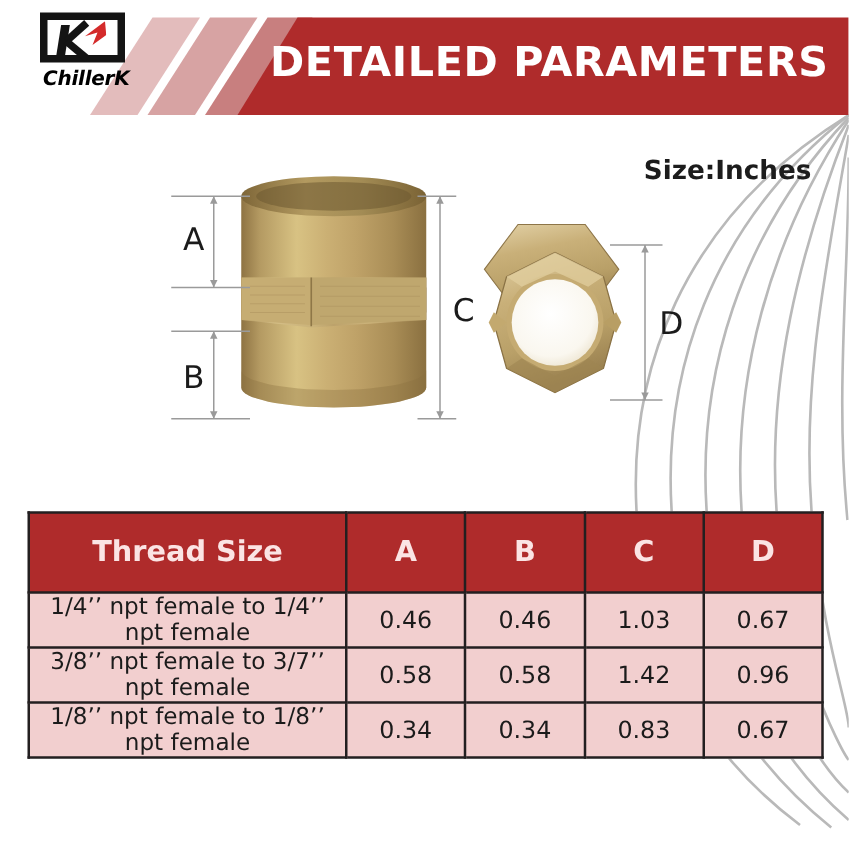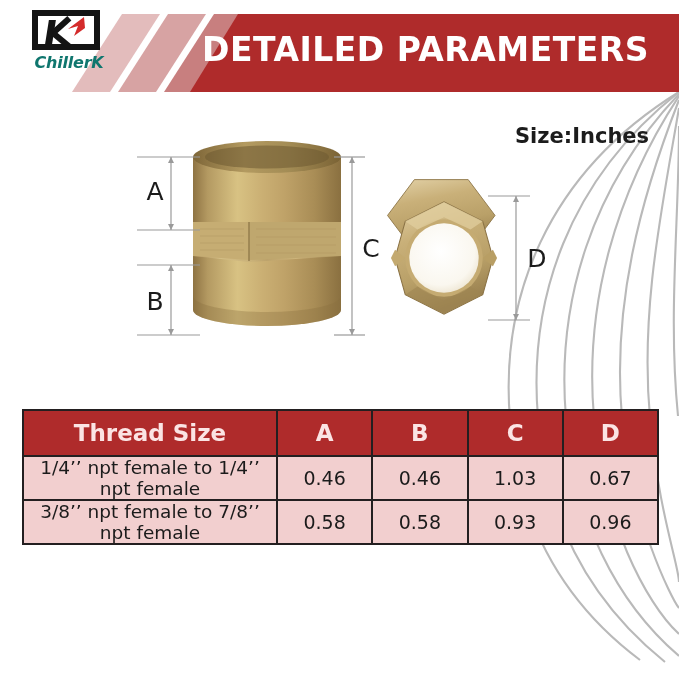--- a/index.html
+++ b/index.html
@@ -38,27 +38,27 @@
   #logo-mark .k-lower {
     position:absolute; left:15px; top:14px; width:22px; height:6px;
     background:#141414; transform:rotate(40deg); transform-origin:left center;
   }
   #logo-mark .k-flame {
     position:absolute; left:27px; top:1px; width:20px; height:20px;
   }
   #logo-text {
     font-family:"DejaVu Sans", sans-serif;
     font-weight:bold; font-style:italic;
-    font-size:16px; color:#0f766e;
+    font-size:16px; color:#000000;
     letter-spacing:-0.2px;
     margin-top:3px; text-align:center; width:86px;
   }
 
   #banner-title {
-    position:absolute; left:202px; top:30px;
+    position:absolute; left:216px; top:30px;
     font-family:"DejaVu Sans", sans-serif;
     font-weight:bold; font-size:33px; letter-spacing:0.5px;
     color:#ffffff; z-index:5; white-space:nowrap;
   }
 
   
   #unit-label {
     position:absolute; left:515px; top:124px; z-index:4;
     font-family:"DejaVu Sans", sans-serif;
     font-weight:bold; font-size:21px; color:#1c1c1c;
@@ -79,21 +79,21 @@
   #spec-table th, #spec-table td {
     border:2px solid #231f20;
     text-align:center;
     font-family:"DejaVu Sans", sans-serif;
   }
   #spec-table thead th {
     background:#AF2B2B;
     color:#FBE4E4;
     font-weight:bold;
     font-size:23px;
-    height:46px;
+    height:64px;
     padding:0 4px;
   }
   #spec-table tbody td {
     background:#F2CFCF;
     color:#1b1b1b;
     font-size:19px;
     height:38px;
     font-weight:normal;
     padding:0 4px;
   }
@@ -275,20 +275,27 @@
   </thead>
   <tbody>
     <tr>
       <td class="thread-cell">1/4’’ npt female to 1/4’’ npt female</td>
       <td>0.46</td>
       <td>0.46</td>
       <td>1.03</td>
       <td>0.67</td>
     </tr>
     <tr>
-      <td class="thread-cell">3/8’’ npt female to 7/8’’ npt female</td>
+      <td class="thread-cell">3/8’’ npt female to 3/7’’ npt female</td>
       <td>0.58</td>
       <td>0.58</td>
-      <td>0.93</td>
+      <td>1.42</td>
       <td>0.96</td>
+    </tr>
+    <tr>
+      <td class="thread-cell">1/8’’ npt female to 1/8’’ npt female</td>
+      <td>0.34</td>
+      <td>0.34</td>
+      <td>0.83</td>
+      <td>0.67</td>
     </tr>
   </tbody>
 </table>
 
 </body></html>

